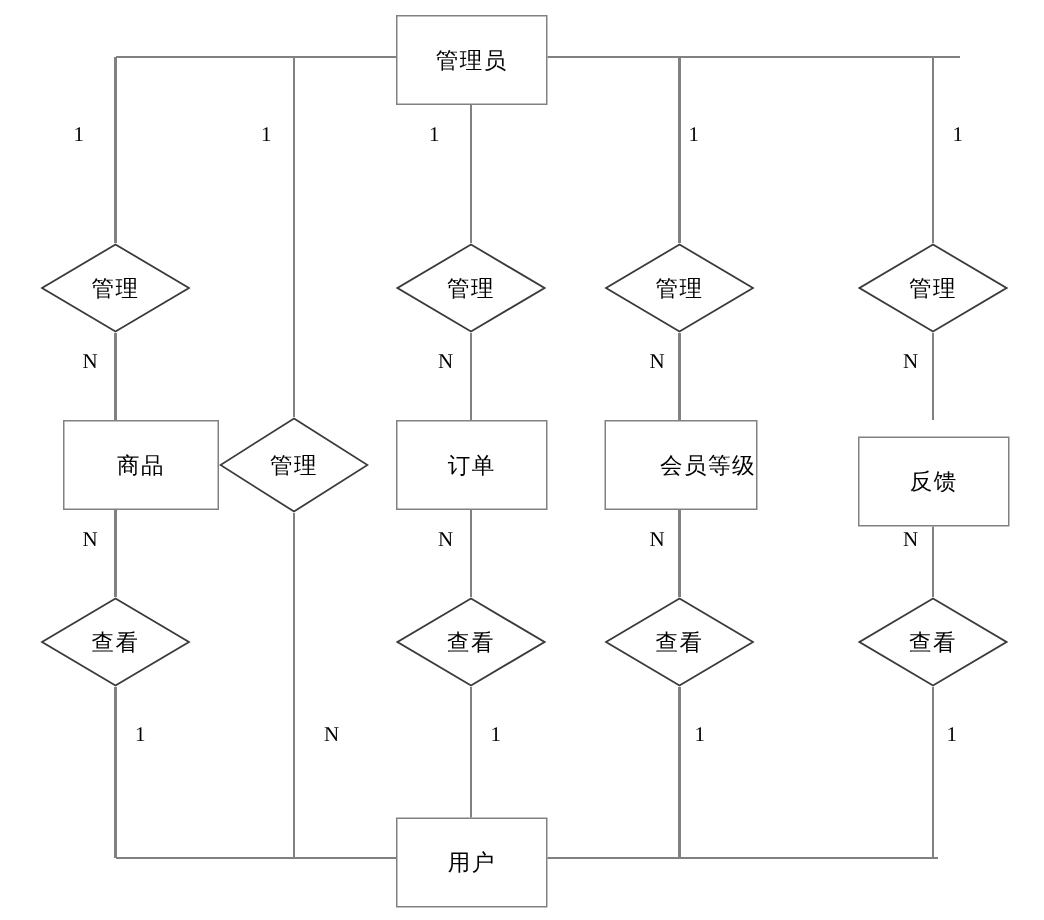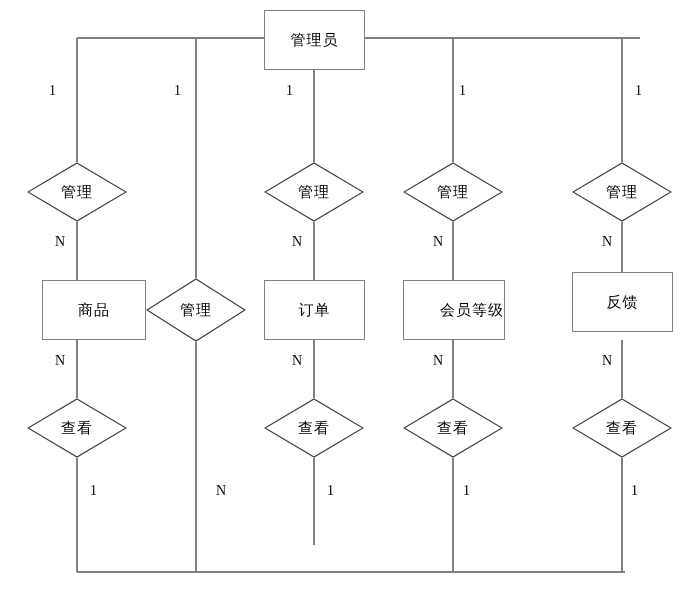--- a/index.html
+++ b/index.html
@@ -117,24 +117,27 @@
   </div>
 
   <div class="node entity" style="left:264px; top:280px; width:101px; height:60px;">
     <span>订单</span>
   </div>
 
   <div class="node entity" style="left:403px; top:280px; width:102px; height:60px;justify-content:flex-end;">
     <span>会员等级</span>
   </div>
 
-  <div class="node entity" style="left:572px; top:272px; width:101px; height:60px;">
+  <div class="node entity" style="left:572px; top:291px; width:101px; height:60px;">
     <span>反馈</span>
   </div>
 
+  <div class="node entity" style="left:264px; top:545px; width:101px; height:60px;">
+    <span>用户</span>
+  </div>
 
   <div class="node rel" style="left:27px; top:162px; width:100px; height:60px;">
     <svg class="dia" viewBox="0 0 100 60" preserveAspectRatio="none">
       <polygon points="50,1 99,30 50,59 1,30" fill="#ffffff" stroke="#3b3b3b" stroke-width="1.2"></polygon>
     </svg>
     <span class="lbl">管理</span>
   </div>
 
   <div class="node rel" style="left:146px; top:278px; width:100px; height:64px;">
     <svg class="dia" viewBox="0 0 100 64" preserveAspectRatio="none">

